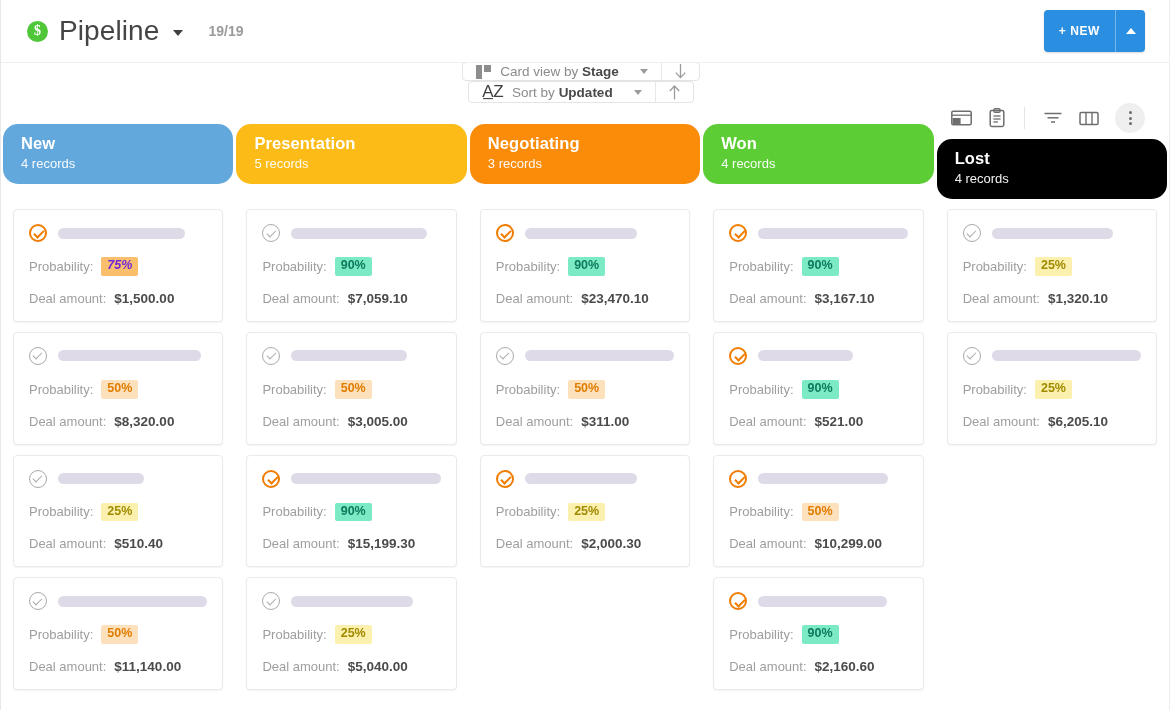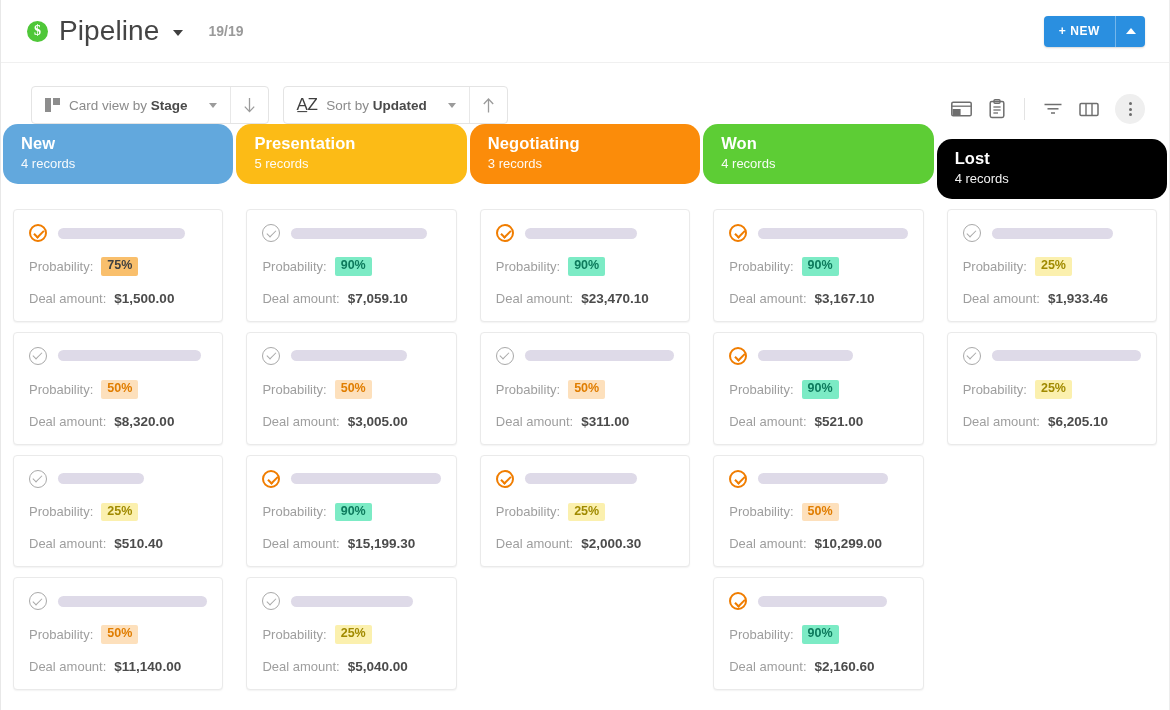--- a/index.html
+++ b/index.html
@@ -46,21 +46,21 @@
   .record-count {
     font-size: 14px; color: #9a9a9a; margin-left: 14px; font-weight: bold;
   }
   .topbar-right { margin-left: auto; display: flex; align-items: center; }
 
   .new-btn-group {
     display: flex; align-items: stretch;
     background: #2a8fe0;
     border-radius: 4px;
     box-shadow: 0 1px 2px rgba(0,0,0,.16);
-    height: 31px;
+    height: 42px;
     overflow: hidden;
   }
   .new-btn-main {
     color: #fff; font-size: 12px; font-weight: bold;
     letter-spacing: .6px;
     padding: 0 15px;
     display: flex; align-items: center;
     cursor: pointer;
   }
   .new-btn-split {
@@ -72,23 +72,24 @@
   .caret-up-white {
     width: 0; height: 0;
     border-left: 5px solid transparent;
     border-right: 5px solid transparent;
     border-bottom: 6px solid #ffffff;
   }
 
   
   .toolbar {
     height: 62px;
-    display: flex; align-items: flex-end;
+    display: flex; align-items: center;
     padding: 0 24px 0 30px;
     position: relative;
+    flex-direction: column;
   }
   .toolbar::before {
     content: "";
     position: absolute; left: 0; right: 0; top: 0;
     height: 1px; background: #f0f0f0;
   }
   .ctrl-group {
     display: flex; align-items: stretch;
     border: 1px solid #e4e4e4;
     border-radius: 4px;
@@ -316,21 +317,21 @@
       </div>
     <div class="col-body-wrap" id="col-bodies">
         <div class="col-body">
           <div class="card">
             <div class="card-top">
               <span class="check-ring"></span>
               <span class="title-bar" style="width: 71%;"></span>
             </div>
             <div class="row">
               <span class="row-label">Probability:</span>
-              <span class="badge" style="background: rgb(249, 191, 108); color: #404040;">75%</span>
+              <span class="badge" style="background: rgb(249, 191, 108); color: #6d28d9; font-style: italic;">75%</span>
             </div>
             <div class="row">
               <span class="row-label">Deal amount:</span>
               <span class="amount">$1,500.00</span>
             </div>
           </div>
           <div class="card">
             <div class="card-top">
               <span class="check-ring inactive"></span>
               <span class="title-bar" style="width: 80%;"></span>
@@ -538,21 +539,21 @@
             <div class="card-top">
               <span class="check-ring inactive"></span>
               <span class="title-bar" style="width: 68%;"></span>
             </div>
             <div class="row">
               <span class="row-label">Probability:</span>
               <span class="badge" style="background: rgb(251, 240, 174); color: rgb(160, 138, 0);">25%</span>
             </div>
             <div class="row">
               <span class="row-label">Deal amount:</span>
-              <span class="amount">$1,933.46</span>
+              <span class="amount">$1,320.10</span>
             </div>
           </div>
           <div class="card">
             <div class="card-top">
               <span class="check-ring inactive"></span>
               <span class="title-bar" style="width: 92%;"></span>
             </div>
             <div class="row">
               <span class="row-label">Probability:</span>
               <span class="badge" style="background: rgb(251, 240, 174); color: rgb(160, 138, 0);">25%</span>

